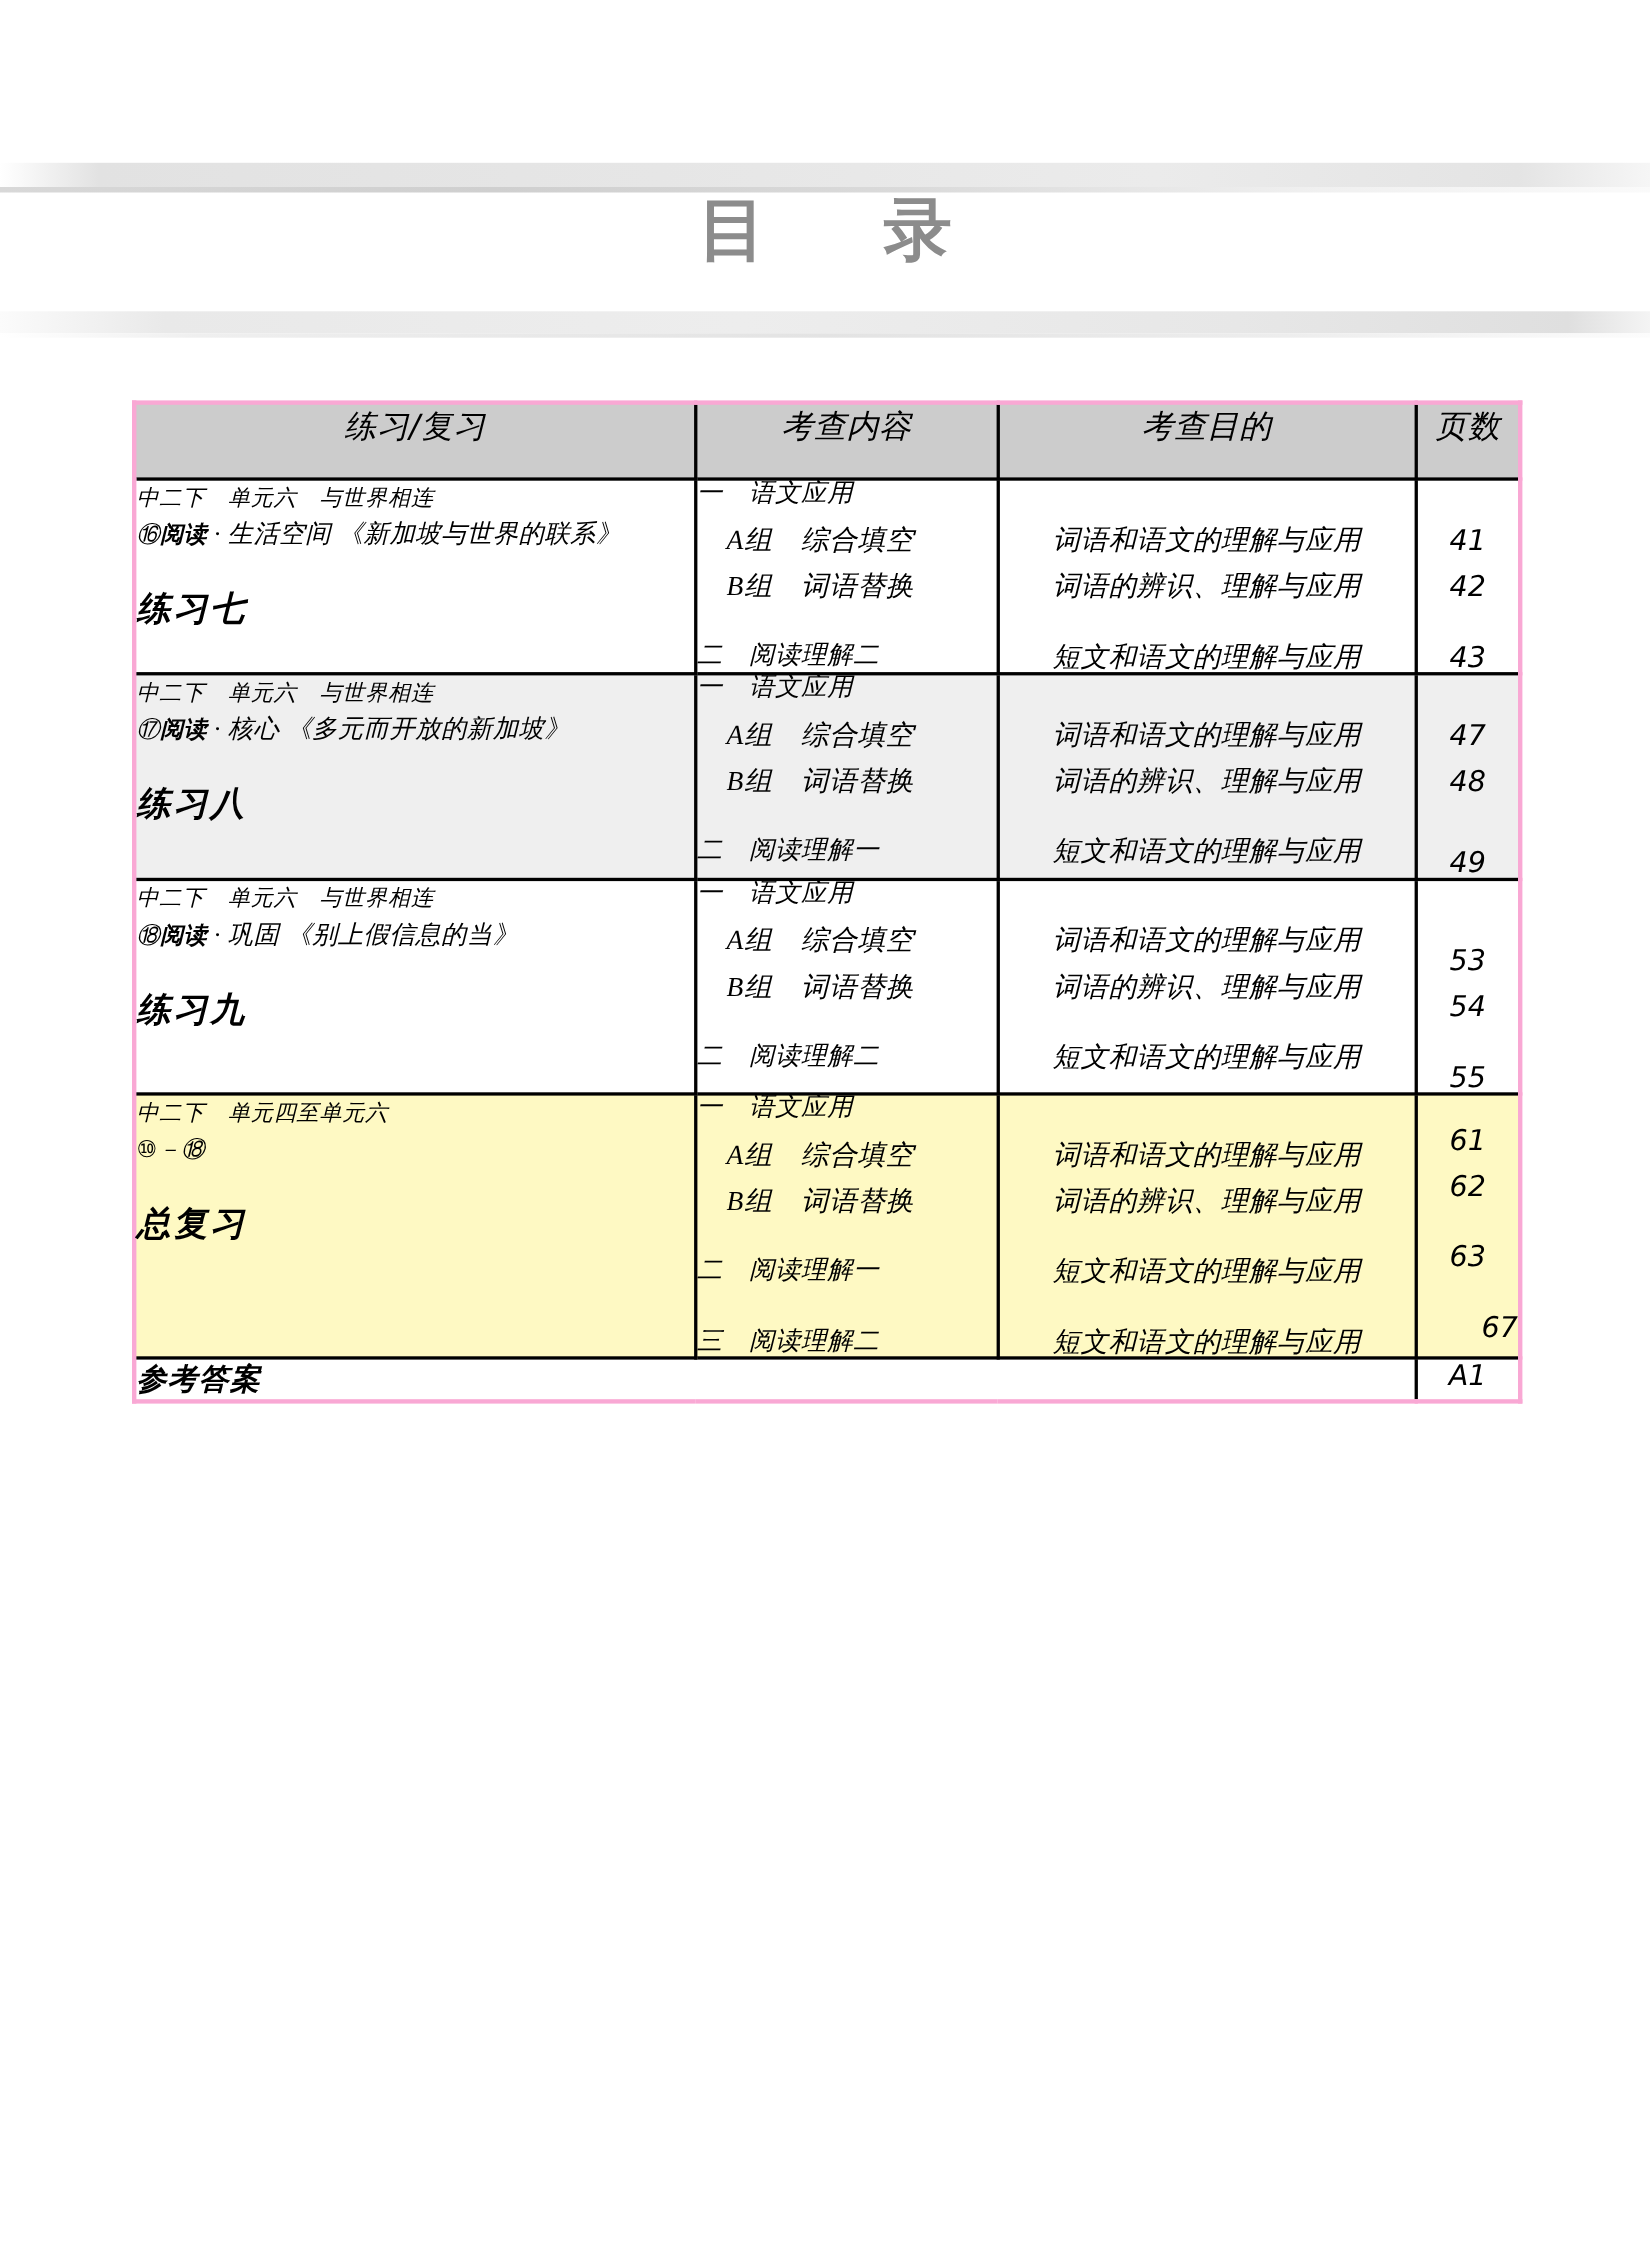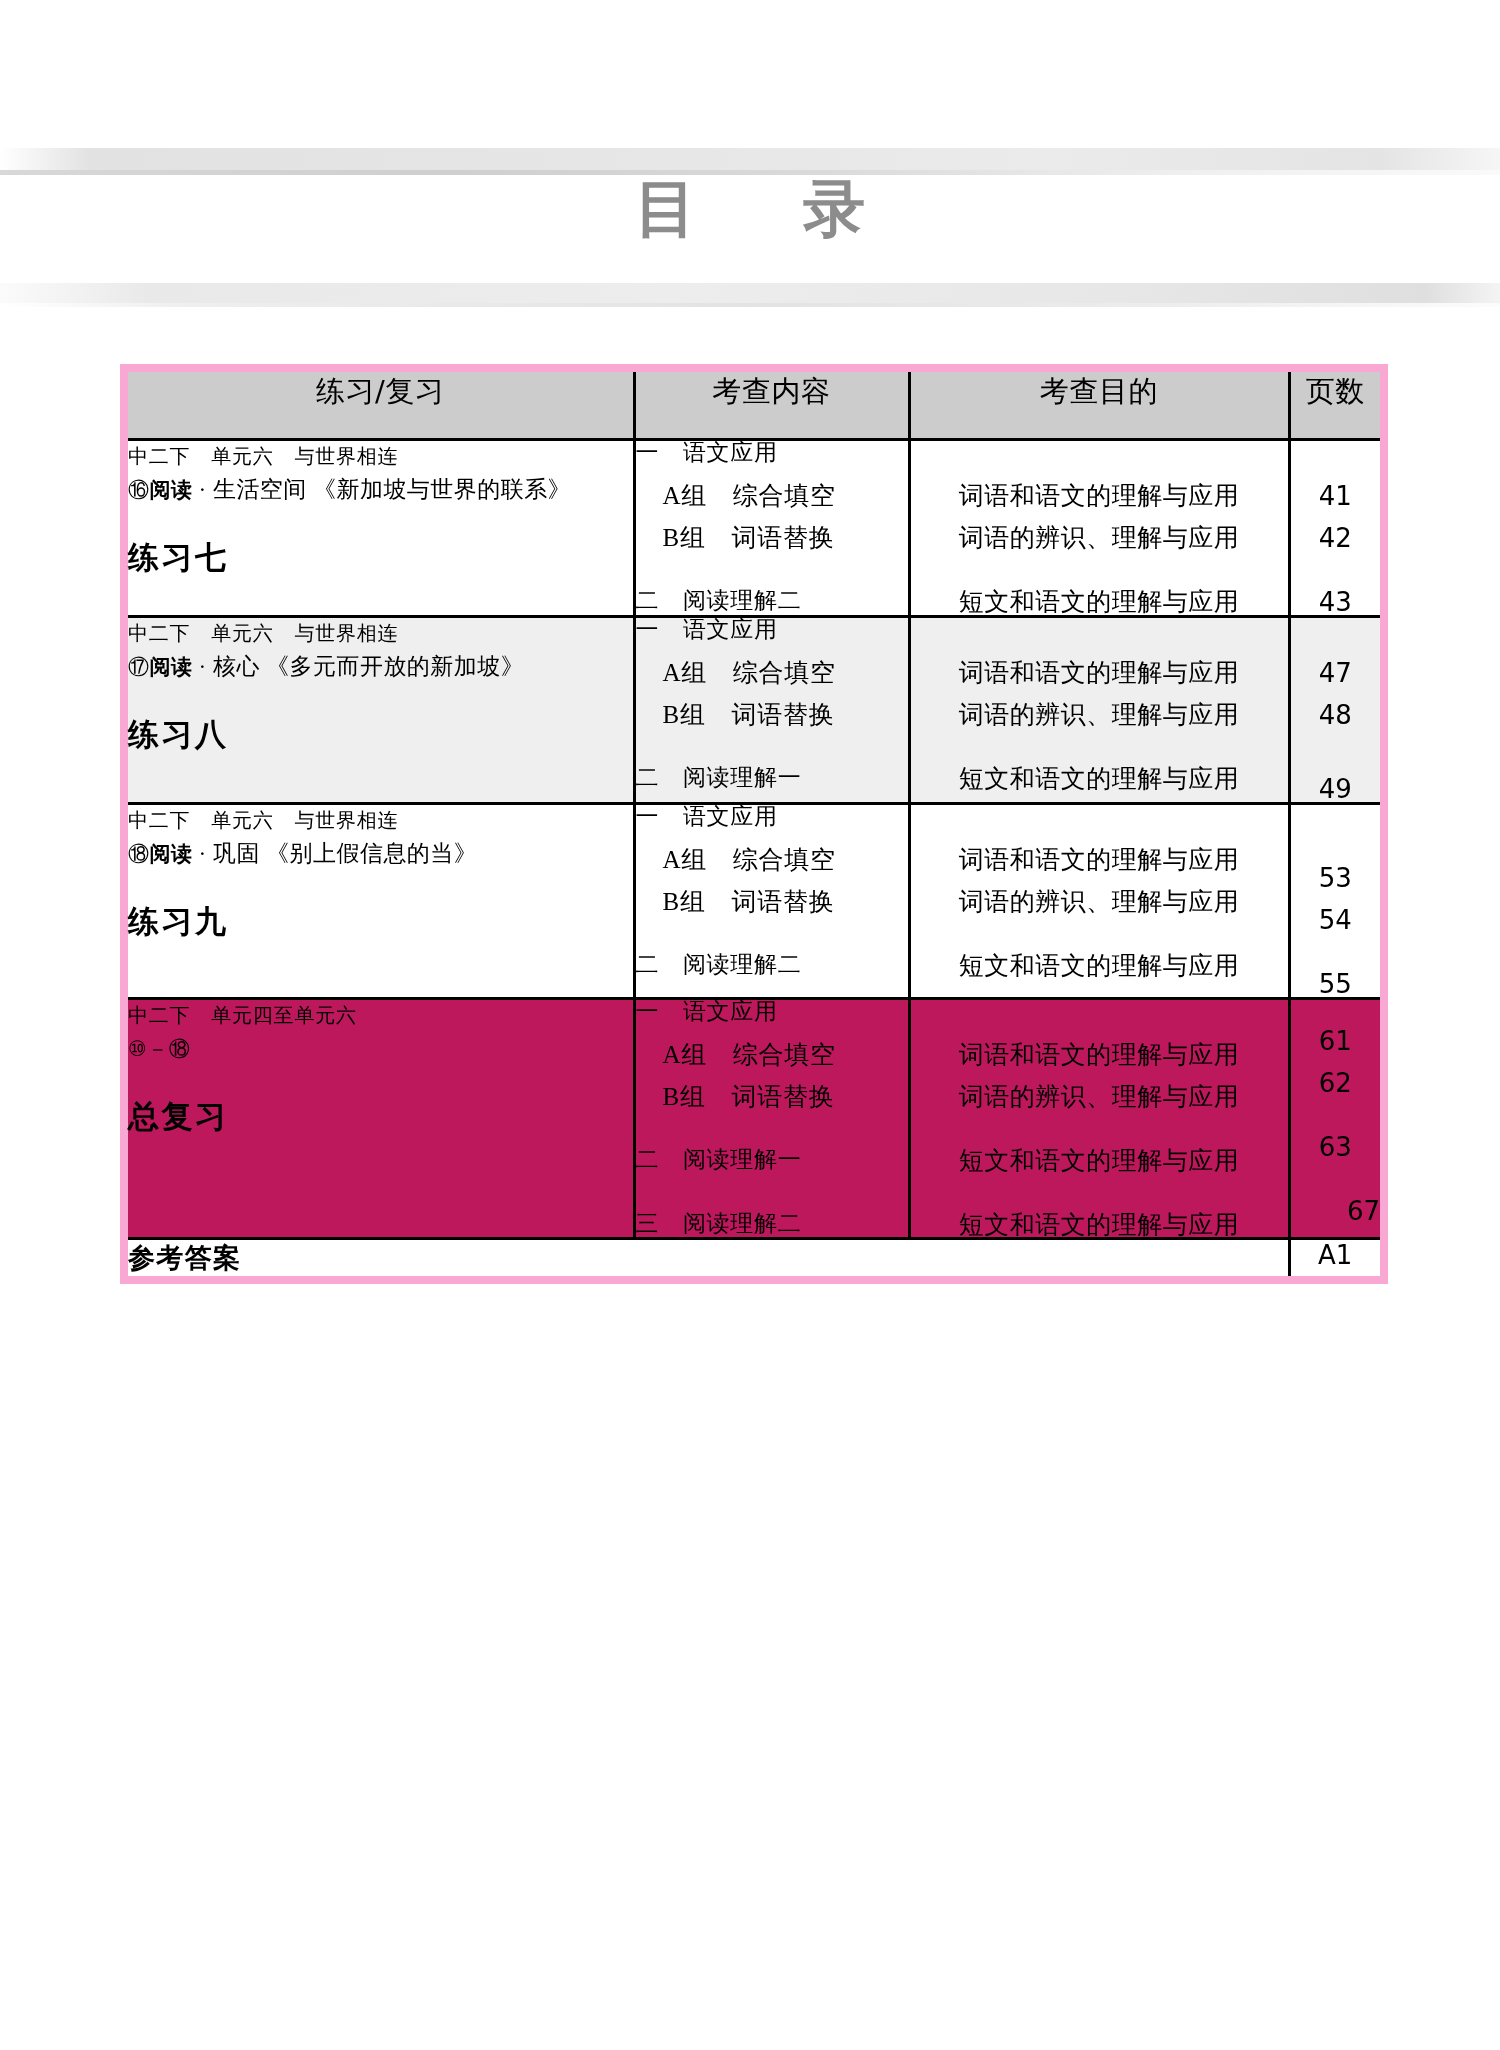--- a/index.html
+++ b/index.html
@@ -69,21 +69,22 @@
   .toc-wrap {
     position: absolute;
     left: 120px;
     top: 364px;
     width: 1260px;
   }
   table.toc {
     border-collapse: collapse;
     width: 1260px;
     table-layout: fixed;
-    border: 8px solid #f9a8d4;
+    border: 4px solid #f9a8d4;
+    font-style: italic;
   }
   table.toc col.c-prac { width: 510px; }
   table.toc col.c-cont { width: 275px; }
   table.toc col.c-aim  { width: 380px; }
   table.toc col.c-page { width: 95px; }
 
   table.toc th,
   table.toc td {
     border: 3px solid #000000;
     vertical-align: top;
@@ -98,21 +99,21 @@
     font-weight: 400;
     color: #000000;
     height: 66px;
     vertical-align: middle;
     letter-spacing: 0.02em;
   }
 
   
   tr.shade-white > td { background: #ffffff; }
   tr.shade-light > td { background: #efefef; }
-  tr.shade-dark  > td { background: #be185d; }
+  tr.shade-dark  > td { background: #fef9c3; }
 
   
   td.cell-prac {
     padding: 18px 0 18px 22px;
   }
   .prac-meta {
     font-family: "DejaVu Sans", "Liberation Sans", sans-serif;
     font-size: 20px;
     color: #000000;
     line-height: 1.55;

